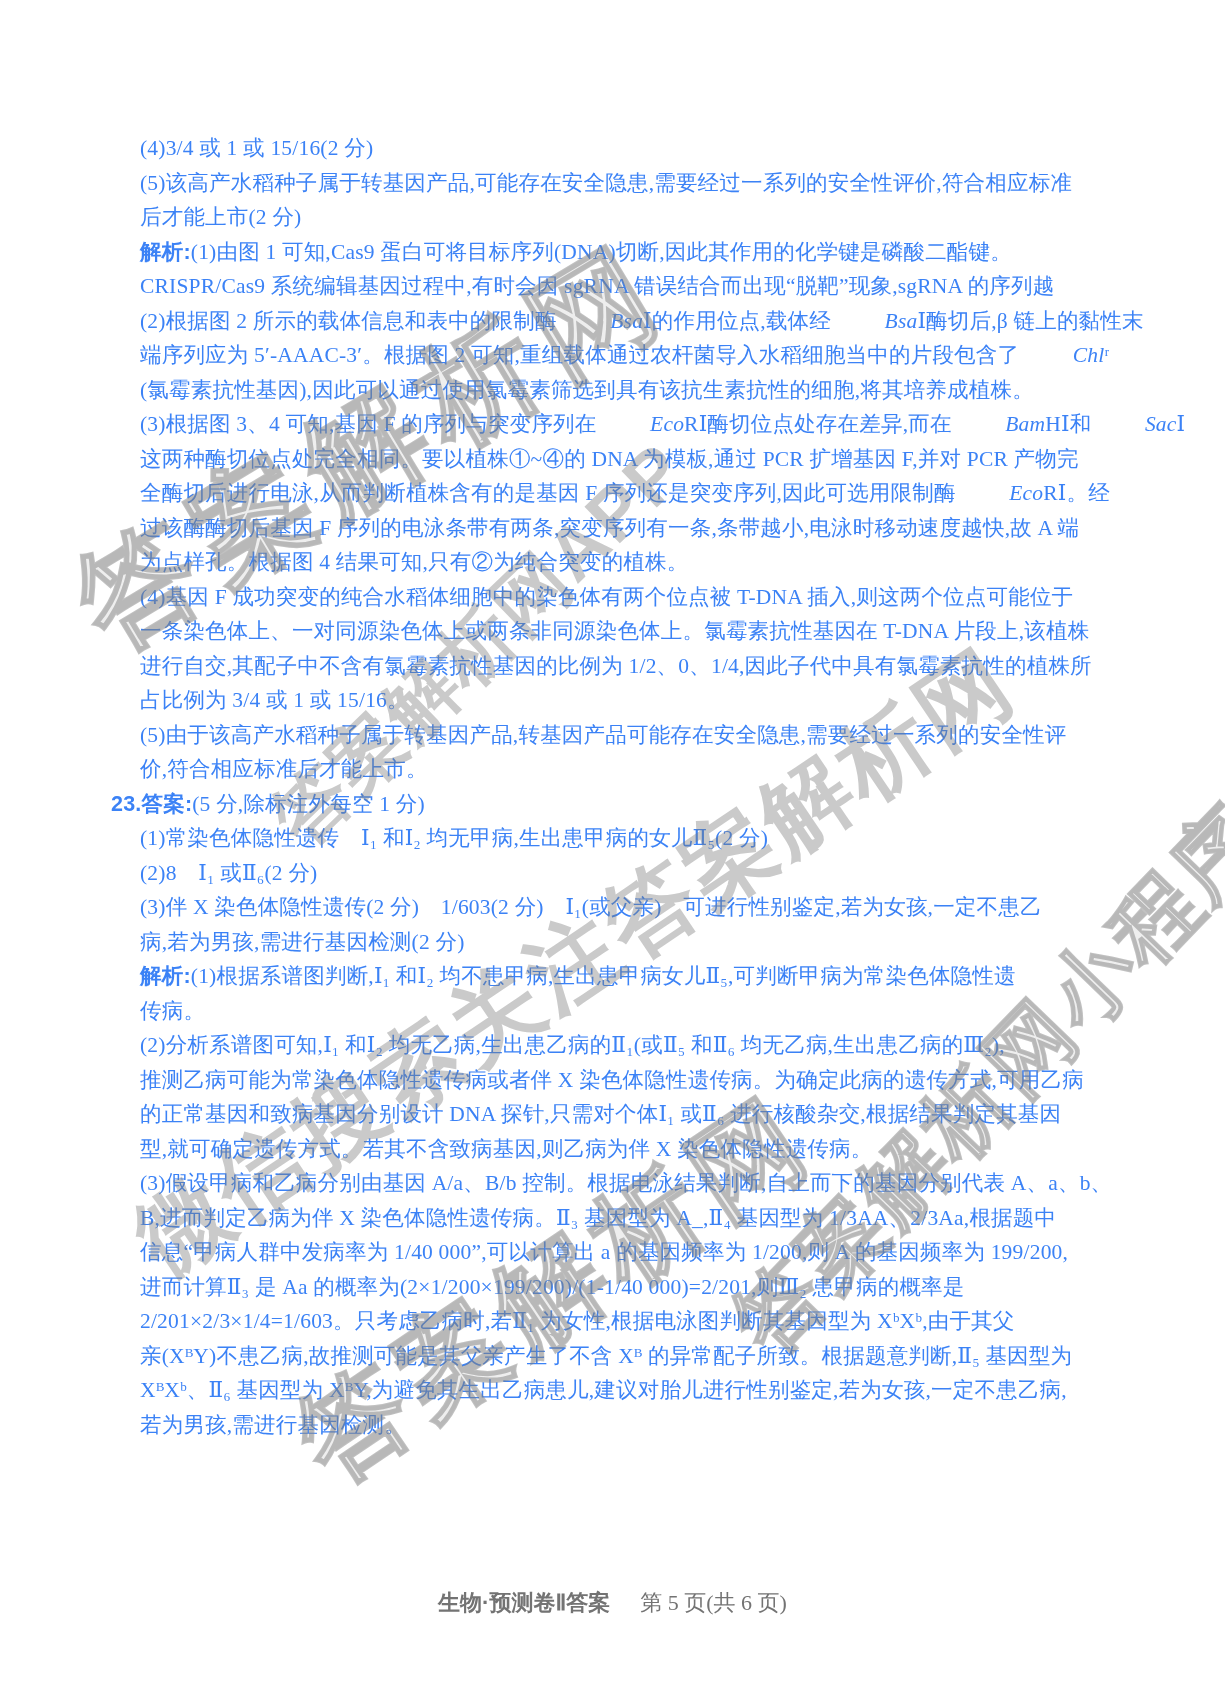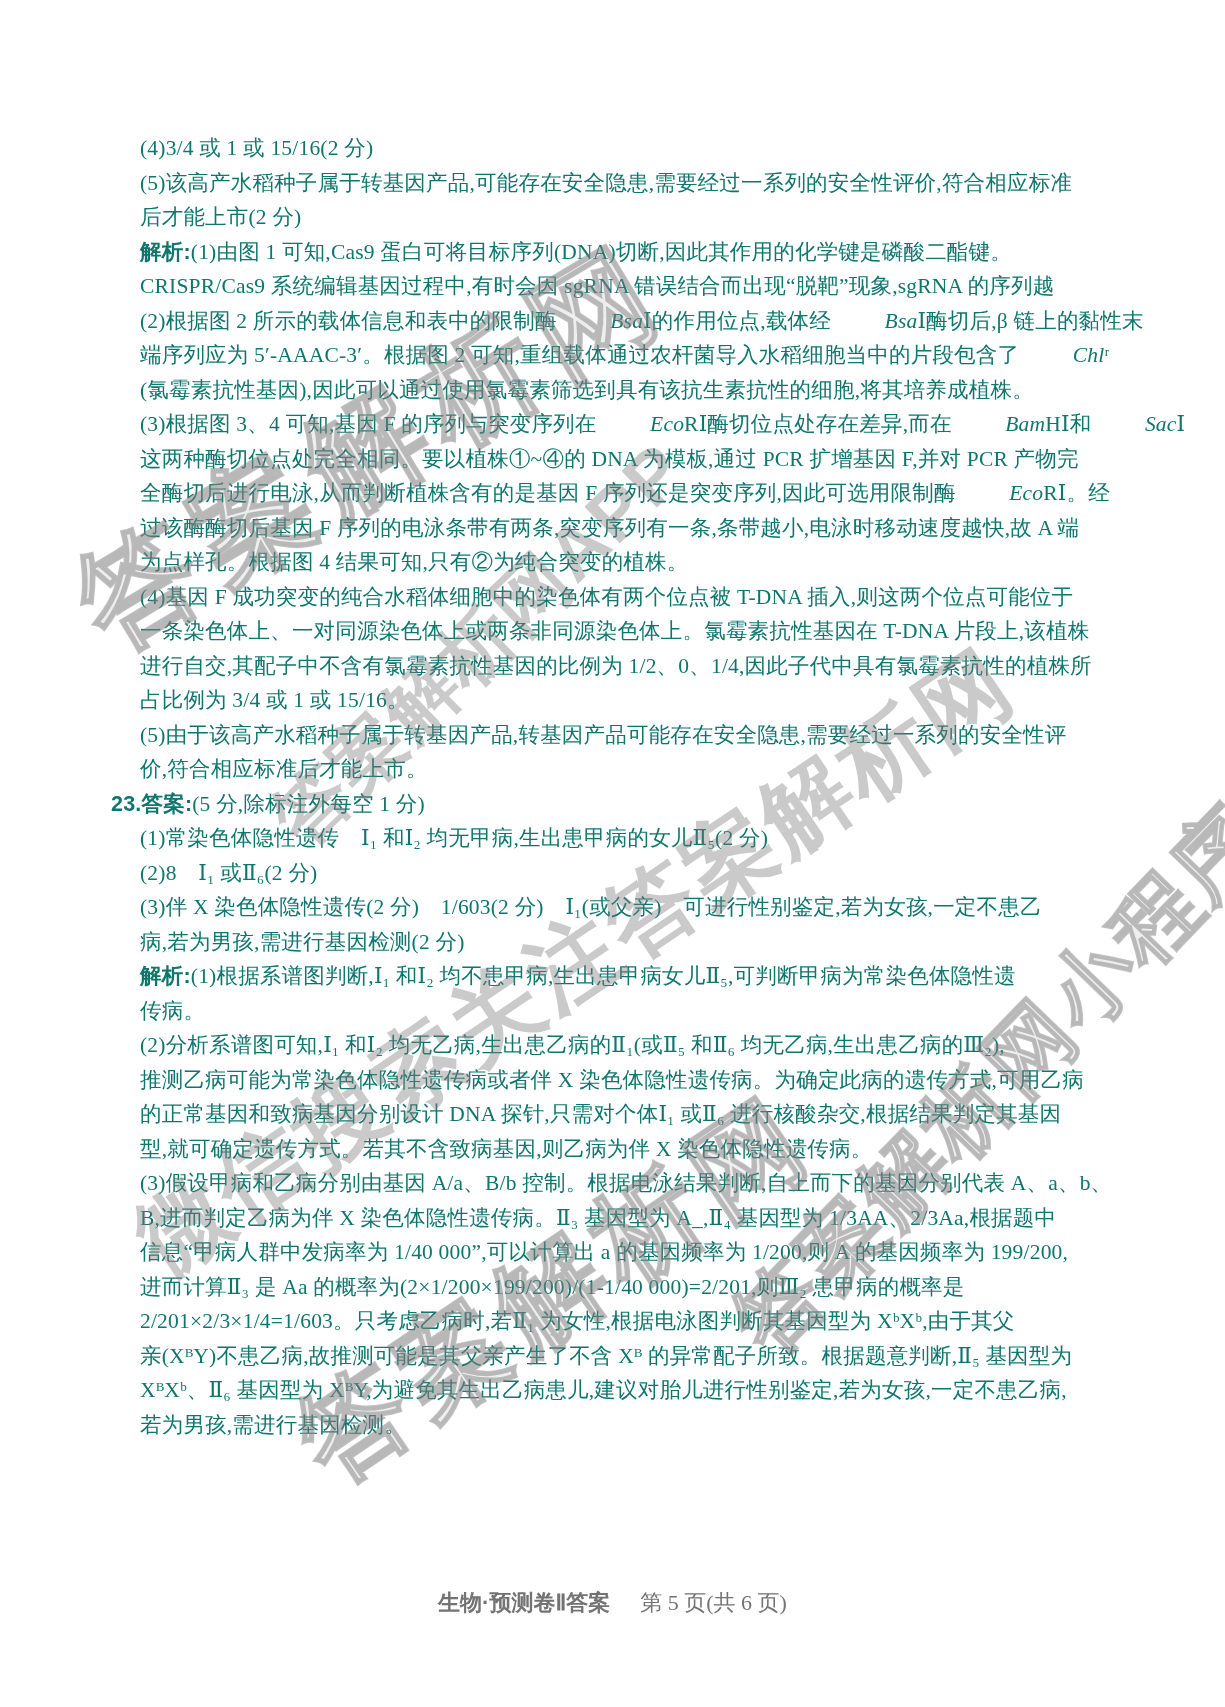--- a/index.html
+++ b/index.html
@@ -3,21 +3,21 @@
 <meta charset="utf-8">
 <style>
   html,body{margin:0;padding:0;}
   body{
     width:1225px;height:1707px;position:relative;overflow:hidden;
     background:#ffffff;
     font-family:"Liberation Serif","DejaVu Serif",serif;
   }
   .doc{
     position:absolute;left:140px;top:131px;width:956px;
-    font-size:21.5px;color:#0f766e;
+    font-size:21.5px;color:#3b82f6;
   }
   .line{
     height:34.5px;line-height:34.5px;white-space:nowrap;
     letter-spacing:0.2px;
   }
   .line.hang{text-indent:-29px;}
   .b{
     font-family:Liberation Sans, sans-serif;
     font-weight:700;
   }

